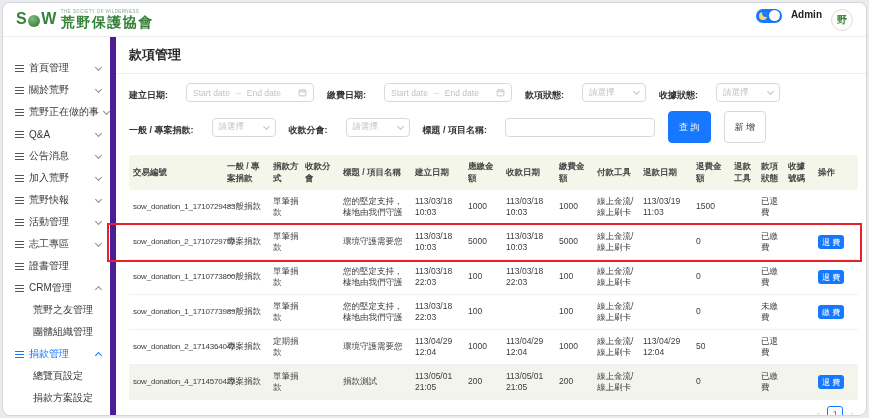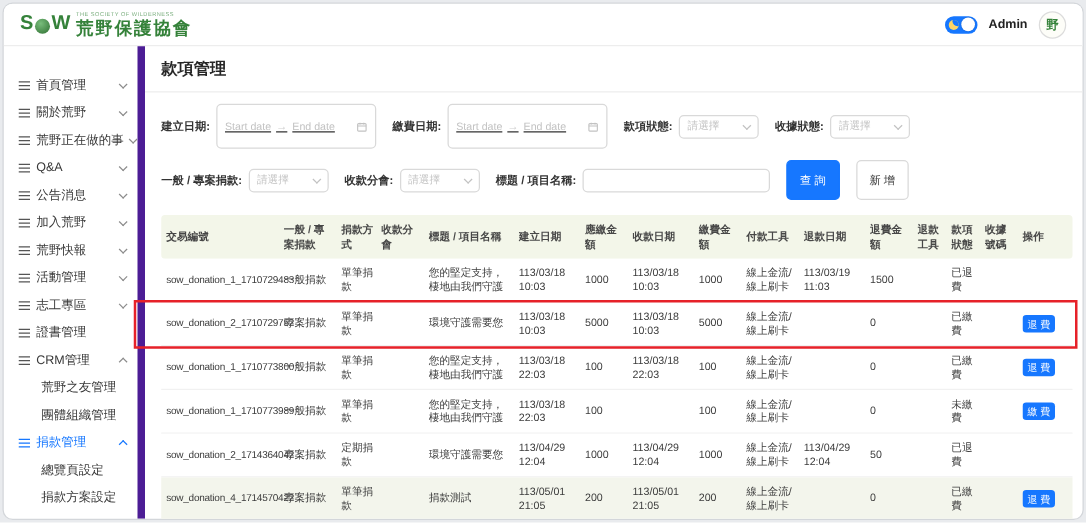--- a/index.html
+++ b/index.html
@@ -8,21 +8,21 @@
   .frame { position:absolute; inset:2px; background:#fff; border:1px solid #d3d6da; border-radius:8px; overflow:hidden; }
 
   
   .topbar { height:34px; display:flex; align-items:center; justify-content:space-between; padding:0 13px; border-bottom:1px solid #ededed; background:#fff; }
   .brand { display:flex; align-items:center; }
   .logo-text { color:#35823a; font-weight:800; font-size:16px; letter-spacing:.5px; display:flex; align-items:flex-end; line-height:1; }
   .leaf-o { width:12px; height:12px; border-radius:50%; background:radial-gradient(circle at 38% 32%, #79bd7c, #2e6f31); display:inline-block; margin:0 1px; }
   .logo-sub { display:flex; flex-direction:column; margin-left:4px; line-height:1.15; }
   .tagline { font-size:4.5px; color:#7fb182; letter-spacing:.4px; }
   .orgname { font-size:14px; color:#35823a; font-weight:700; letter-spacing:1.5px; }
-  .top-right { display:flex; align-items:center; gap:9px; }
+  .top-right { display:flex; gap:9px; }
   .toggle { width:26px; height:14px; border-radius:8px; background:#1677ff; position:relative; cursor:pointer; }
   .toggle::after { content:""; position:absolute; width:11px; height:11px; border-radius:50%; background:#fff; right:1.5px; top:1.5px; box-shadow:0 0 1px rgba(0,0,0,.3); }
   .moon { width:8px; height:8px; border-radius:50%; background:#ffd666; position:absolute; left:3px; top:3px; overflow:hidden; }
   .moon::after { content:""; position:absolute; width:8px; height:8px; border-radius:50%; background:#1677ff; left:3.5px; top:-2.5px; }
   .admin-label { font-size:10px; font-weight:700; color:#222; }
   .avatar { width:22px; height:22px; border-radius:50%; border:1px solid #dcdcdc; background:#fdfdf8; display:flex; align-items:center; justify-content:center; color:#35823a; font-size:10px; font-weight:700; }
 
   
   .main { display:flex; height:calc(100% - 34px); }
   .sidebar { width:113px; border-right:6px solid #4c1d95; padding-top:20px; flex:none; overflow:hidden; }
@@ -37,23 +37,23 @@
   .parent-active .list-ic { color:#1677ff; }
   .parent-active .chev { border-color:#1677ff; }
   .sub-item { height:22px; display:flex; align-items:center; margin:0 5px; padding-left:25px; font-size:10px; color:#383838; border-radius:4px; cursor:pointer; white-space:nowrap; }
 
   .content { flex:1; padding:9px 8px 0 13px; position:relative; }
   .page-title { font-size:13px; font-weight:700; color:#262626; margin-bottom:9px; }
   .divider { border-top:1px solid #ededed; margin:0 -8px 0 -13px; }
 
   
   .f-row { display:flex; align-items:center; gap:13px; margin-top:9px; flex-wrap:nowrap; }
-  .f-group { display:flex; align-items:center; gap:5px; }
+  .f-group { display:flex; align-items:flex-end; gap:18px; }
   .f-label { font-size:9px; font-weight:700; color:#333; white-space:nowrap; }
-  .range-picker { display:flex; align-items:center; gap:4px; width:128px; height:36px; border:1px solid #d9d9d9; border-radius:4px; padding:0 6px; background:#fff; cursor:pointer;text-decoration:underline; }
+  .range-picker { display:flex; align-items:center; gap:4px; width:128px; height:19px; border:1px solid #d9d9d9; border-radius:4px; padding:0 6px; background:#fff; cursor:pointer; }
   .ph { font-size:8.5px; color:#c2c2c2; white-space:nowrap; }
   .arrow { color:#d0d0d0; font-size:9px; line-height:1; }
   .cal { margin-left:auto; flex:none; }
   .select { display:flex; align-items:center; justify-content:space-between; width:64px; height:19px; border:1px solid #d9d9d9; border-radius:4px; padding:0 6px; background:#fff; cursor:pointer; }
   .sel-chev { width:5px; height:5px; border-right:1.2px solid #c2c2c2; border-bottom:1.2px solid #c2c2c2; transform:rotate(45deg); margin-top:-2px; }
   .text-input { width:150px; height:19px; border:1px solid #d9d9d9; border-radius:4px; font-size:9px; padding:0 6px; outline:none; }
   .btn { height:32px; font-size:9px; border-radius:4px; padding:0 10px; cursor:pointer; white-space:nowrap; }
   .btn.primary { background:#1677ff; border:1px solid #1677ff; color:#fff; }
   .btn.default { background:#fff; border:1px solid #d9d9d9; color:#333; }
 

